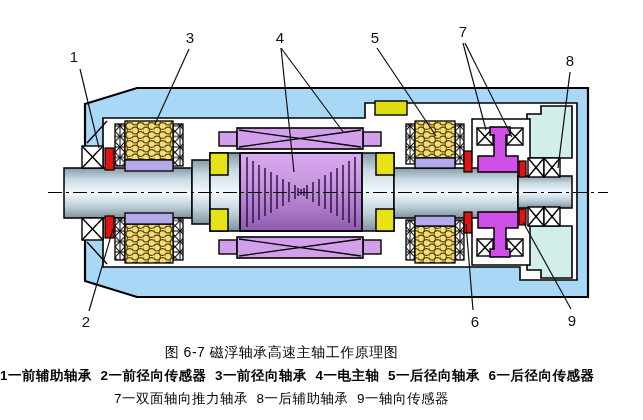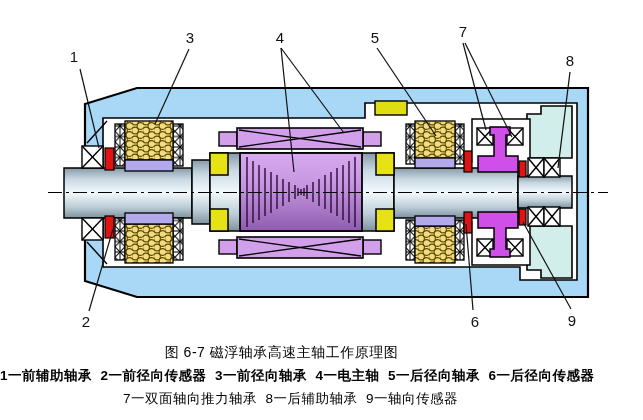--- a/index.html
+++ b/index.html
@@ -2,21 +2,21 @@
 <html><head>
 <meta charset="utf-8">
 <style>
   html,body{margin:0;padding:0;background:#ffffff;}
   body{width:643px;height:420px;position:relative;font-family:"Liberation Sans",sans-serif;}
   .stage{position:absolute;left:0;top:0;width:643px;height:336px;}
   .caption{position:absolute;left:0;width:563px;text-align:center;color:#000;
            font-size:14px;white-space:pre;letter-spacing:0.5px;}
   .cap-title{top:344px;}
   .cap-l1{top:367px;font-size:13.5px;font-weight:bold;}
-  .cap-l2{top:390px;font-size:13.5px;margin-left:9px;}
+  .cap-l2{top:390px;font-size:13.5px;}
   svg text.callout{font-family:"Liberation Sans",sans-serif;font-size:15px;fill:#111;}
 </style>
 </head>
 <body>
 
 <div class="stage">
 <svg width="643" height="336" viewBox="0 0 643 336">
   <defs>
     <linearGradient id="shaftGrad" x1="0" y1="0" x2="0" y2="1">
       <stop offset="0" stop-color="#879aa8"></stop>

